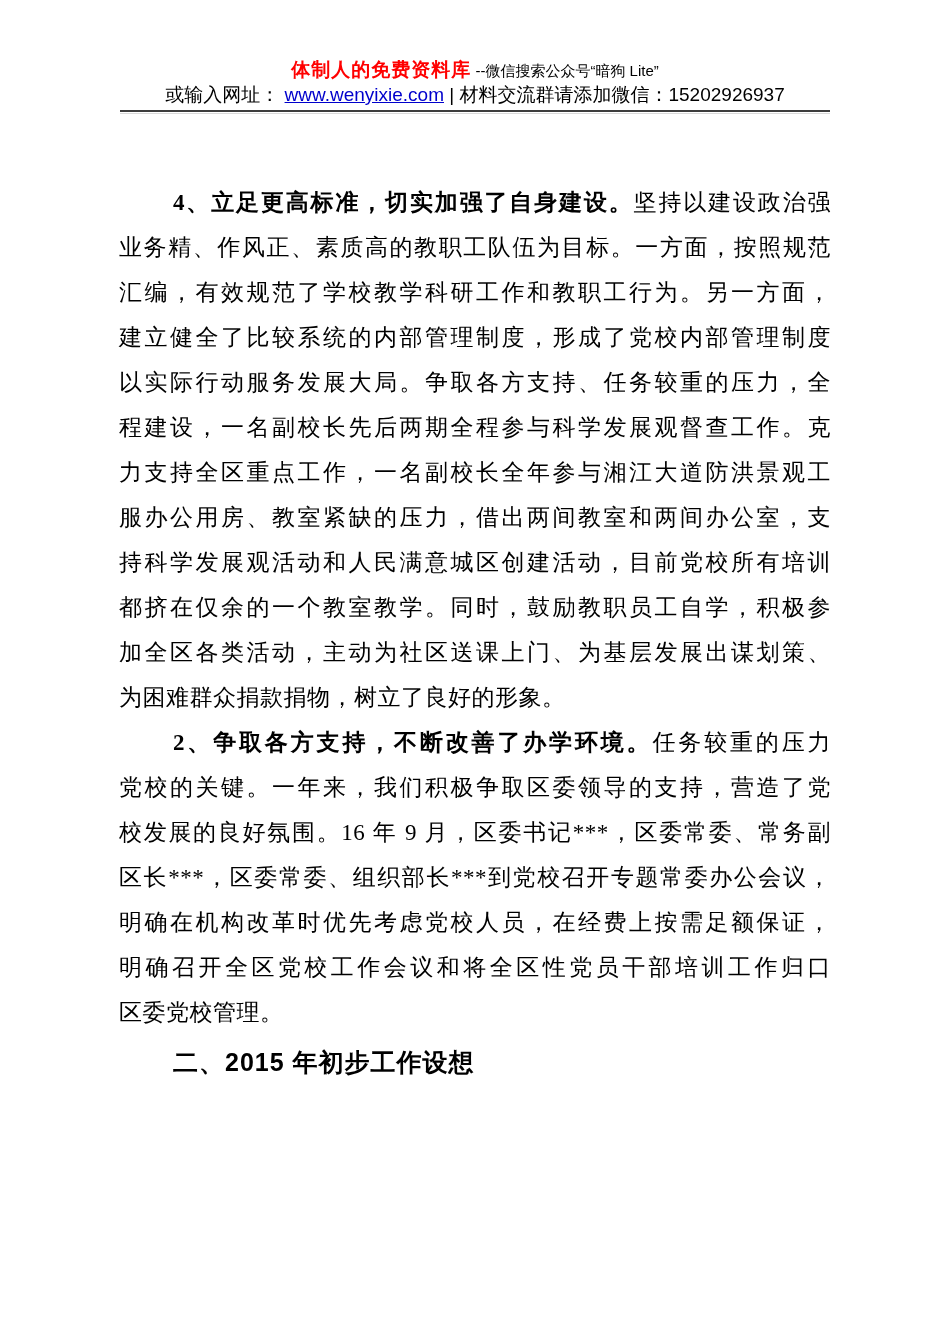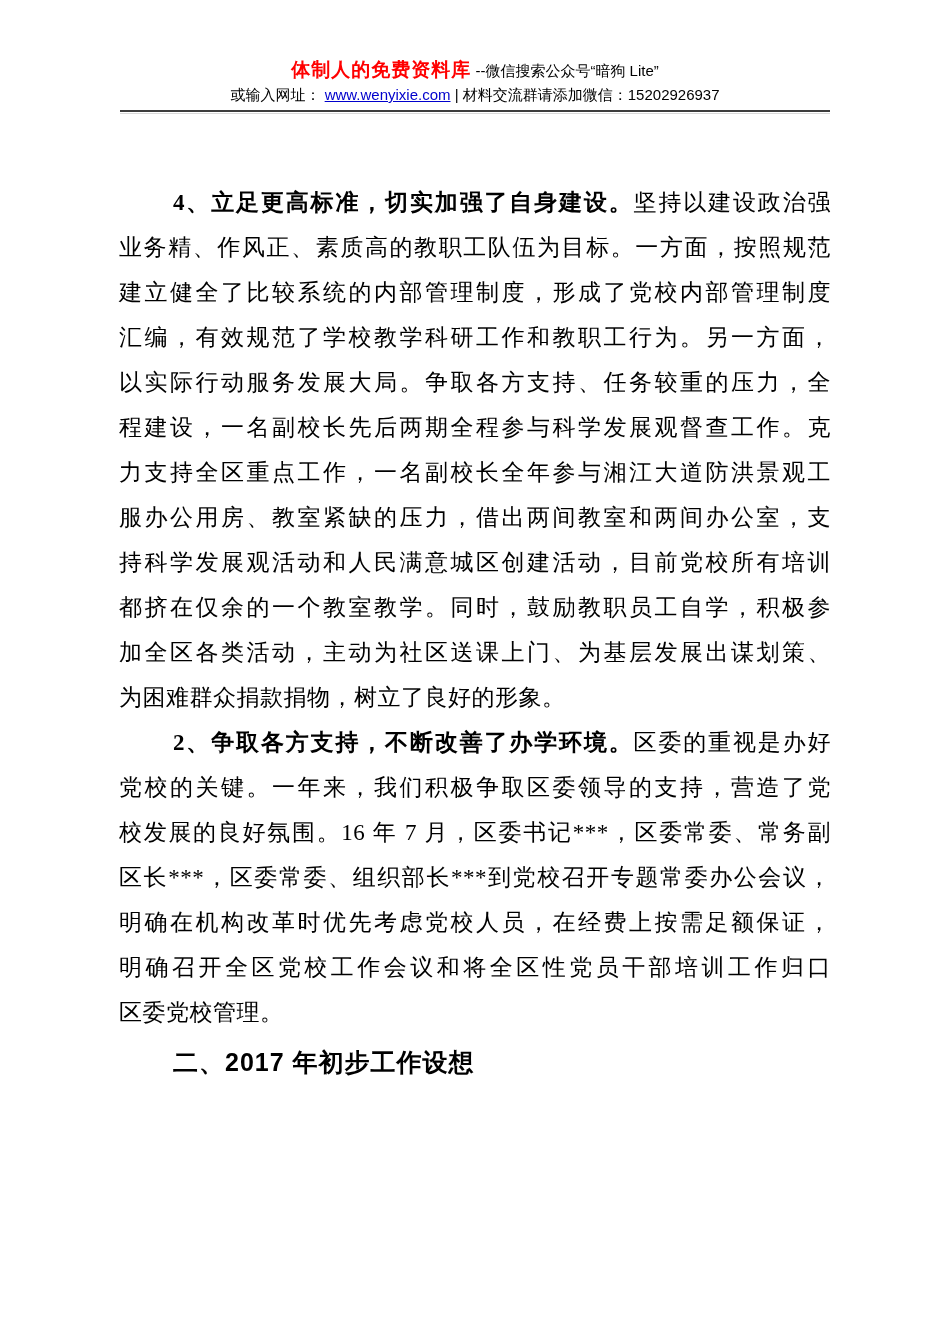--- a/index.html
+++ b/index.html
@@ -15,21 +15,21 @@
   
   .header { padding-top: 58px; text-align: center; }
   .header-line1 {
     font-family: "Liberation Sans", "DejaVu Sans", sans-serif;
     font-size: 15px; line-height: 24px; white-space: nowrap;
   }
   .brand { color: #ff0000; font-weight: bold; font-size: 19px; letter-spacing: 1px; }
   .tagline { color: #000000; font-size: 15px; }
   .header-line2 {
     font-family: "Liberation Sans", "DejaVu Sans", sans-serif;
-    font-size: 15px; line-height: 21px; margin-top: 1px; white-space: nowrap;
+    font-size: 19px; line-height: 21px; margin-top: 1px; white-space: nowrap;
   }
   .url { color: #0000cc; text-decoration: underline; }
   .header-rule {
     width: 710px; margin: 5px auto 0 auto;
     border-top: 2px solid #3d3d3d;
     border-bottom: 1px solid #d9d9d9;
     height: 1px;
   }
 
   
@@ -67,34 +67,34 @@
       <span>|</span>
       <span>材料交流群请添加微信：15202926937</span>
     </div>
     <div class="header-rule"></div>
   </div>
 
   <div class="doc-body">
     <div id="paragraphs">
         <div class="line first"><span class="lead">4、立足更高标准，切实加强了自身建设。</span><span>坚持以建设政治强</span></div>
         <div class="line"><span>业务精、作风正、素质高的教职工队伍为目标。一方面，按照规范</span></div>
+        <div class="line"><span>汇编，有效规范了学校教学科研工作和教职工行为。另一方面，</span></div>
         <div class="line"><span>建立健全了比较系统的内部管理制度，形成了党校内部管理制度</span></div>
-        <div class="line"><span>汇编，有效规范了学校教学科研工作和教职工行为。另一方面，</span></div>
         <div class="line"><span>以实际行动服务发展大局。争取各方支持、任务较重的压力，全</span></div>
         <div class="line"><span>程建设，一名副校长先后两期全程参与科学发展观督查工作。克</span></div>
         <div class="line"><span>力支持全区重点工作，一名副校长全年参与湘江大道防洪景观工</span></div>
         <div class="line"><span>服办公用房、教室紧缺的压力，借出两间教室和两间办公室，支</span></div>
         <div class="line"><span>持科学发展观活动和人民满意城区创建活动，目前党校所有培训</span></div>
         <div class="line"><span>都挤在仅余的一个教室教学。同时，鼓励教职员工自学，积极参</span></div>
         <div class="line"><span>加全区各类活动，主动为社区送课上门、为基层发展出谋划策、</span></div>
         <div class="line last"><span>为困难群众捐款捐物，树立了良好的形象。</span></div>
-        <div class="line first"><span class="lead">2、争取各方支持，不断改善了办学环境。</span><span>区委的重视是办好</span></div>
+        <div class="line first"><span class="lead">2、争取各方支持，不断改善了办学环境。</span><span>任务较重的压力</span></div>
         <div class="line"><span>党校的关键。一年来，我们积极争取区委领导的支持，营造了党</span></div>
-        <div class="line"><span>校发展的良好氛围。16 年 7 月，区委书记***，区委常委、常务副</span></div>
+        <div class="line"><span>校发展的良好氛围。16 年 9 月，区委书记***，区委常委、常务副</span></div>
         <div class="line"><span>区长***，区委常委、组织部长***到党校召开专题常委办公会议，</span></div>
         <div class="line"><span>明确在机构改革时优先考虑党校人员，在经费上按需足额保证，</span></div>
         <div class="line"><span>明确召开全区党校工作会议和将全区性党员干部培训工作归口</span></div>
         <div class="line last"><span>区委党校管理。</span></div>
       </div>
-    <div class="section-heading">二、2017 年初步工作设想</div>
+    <div class="section-heading">二、2015 年初步工作设想</div>
   </div>
 
 </div>
 
 </body></html>

